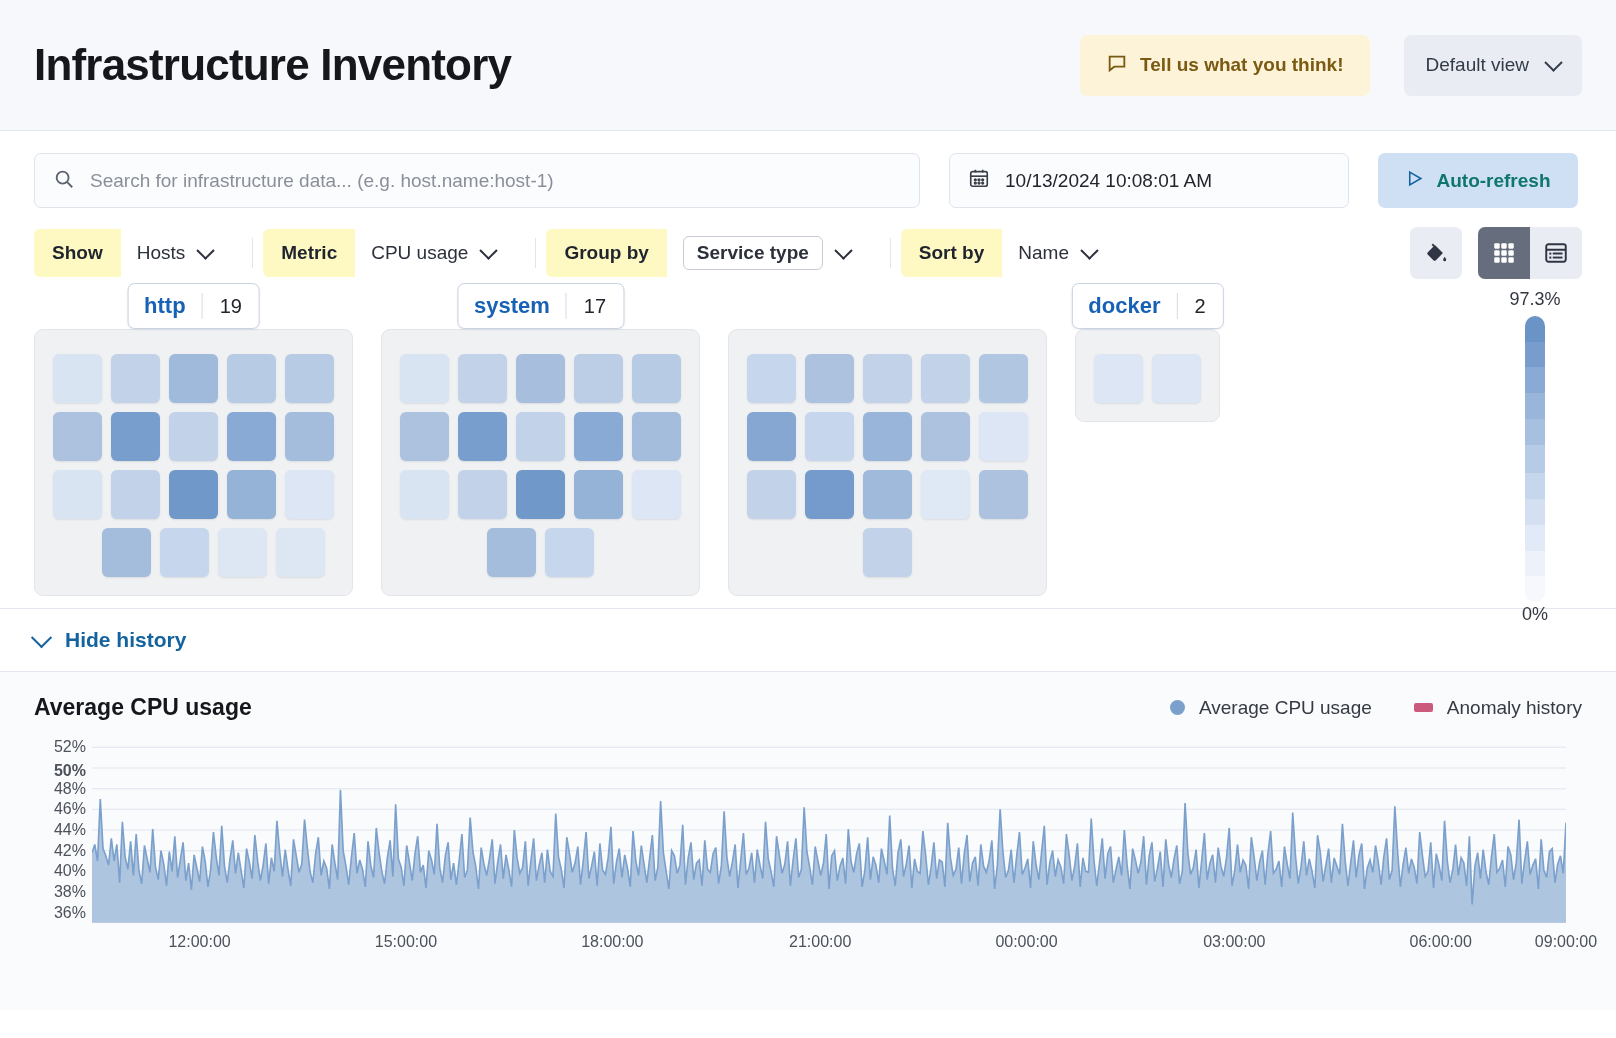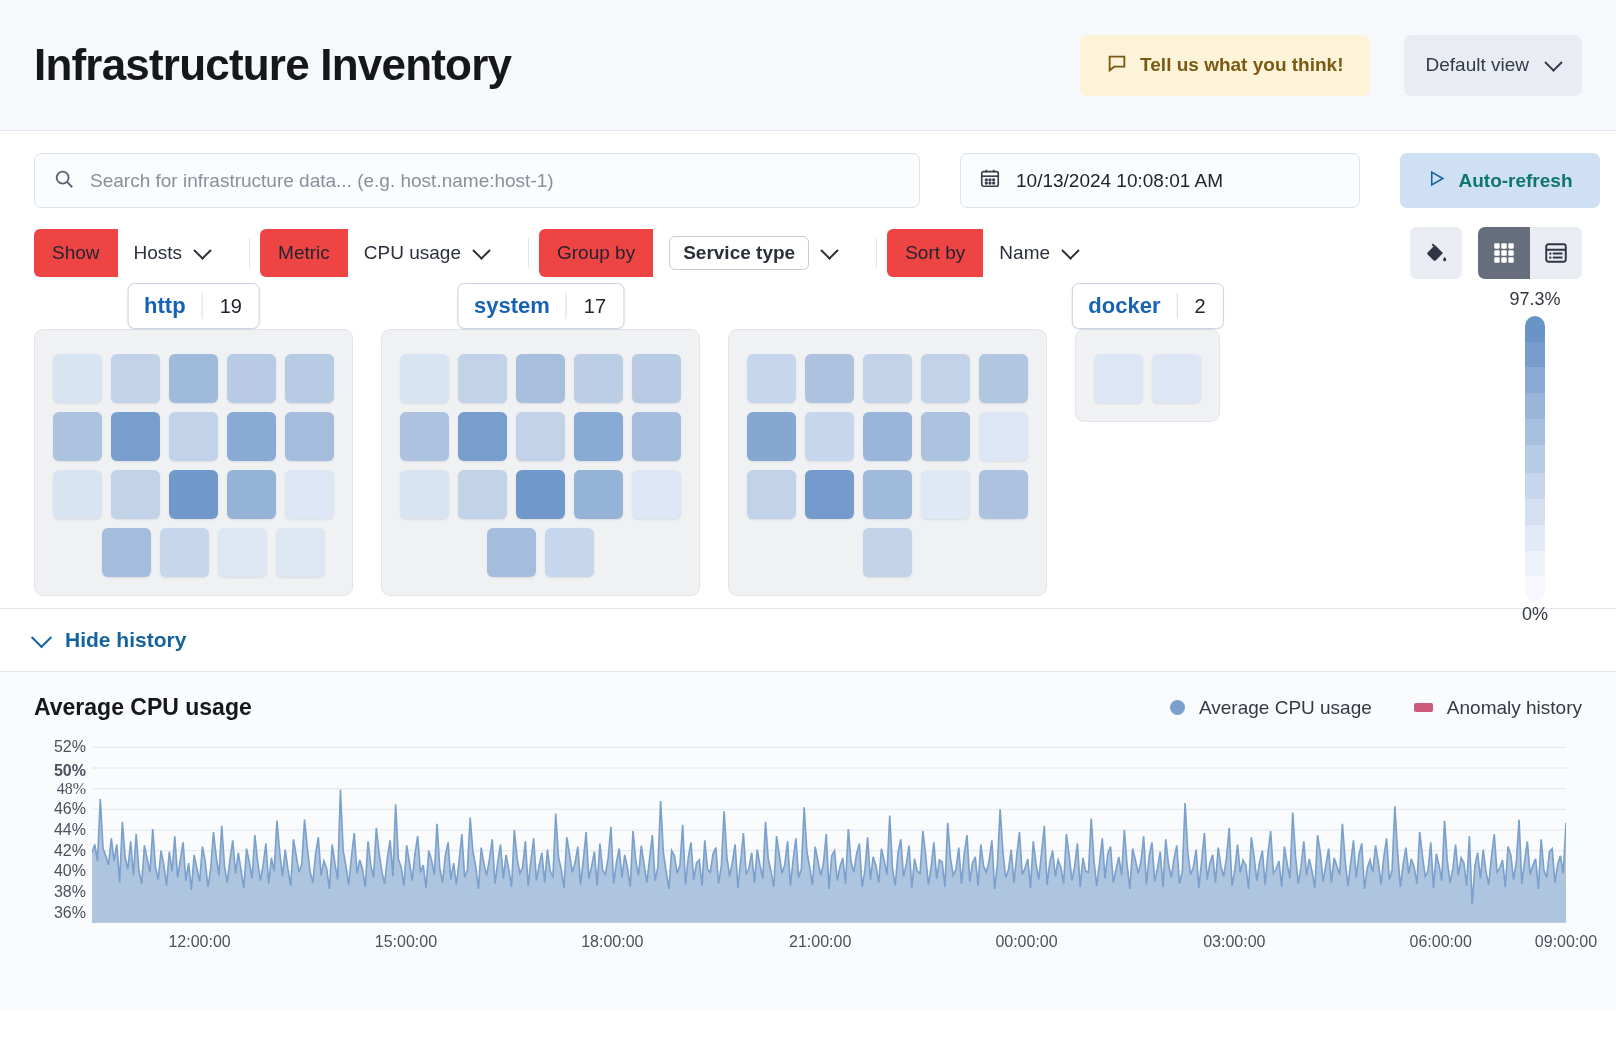--- a/index.html
+++ b/index.html
@@ -40,21 +40,21 @@
     display: flex; align-items: center; gap: 18px;
     font-size: 19px; font-weight: 400; cursor: pointer;
     font-family: inherit;
   }
   .chev { display: inline-block; width: 13px; height: 13px;
     border-right: 2.2px solid currentColor; border-bottom: 2.2px solid currentColor;
     transform: rotate(45deg) translate(-2px,-2px); }
 
   
   .searchrow {
-    display: flex; align-items: center; gap: 40px;
+    display: flex; align-items: center; gap: 29px;
     padding: 22px 34px 0 34px;
   }
   .searchbox {
     flex: 0 0 886px; height: 55px;
     background: #fbfcfe; border: 1px solid #dfe3ec; border-radius: 7px;
     display: flex; align-items: center; gap: 15px; padding: 0 18px;
   }
   .search-ph { color: #8a8f99; font-size: 19px; }
   .datebox {
     flex: 0 0 400px; height: 55px;
@@ -69,22 +69,22 @@
     font-size: 19px; font-weight: 700; cursor: pointer; font-family: inherit;
   }
 
   
   .filters {
     display: flex; align-items: center;
     padding: 19px 34px 0 34px;
   }
   .fgroup { display: flex; align-items: center; margin-right: 14px; }
   .flabel {
-    background: #ef4444; color: #1f242e;
-    font-size: 19px; font-weight: 400;
+    background: #fef9c3; color: #1f242e;
+    font-size: 19px; font-weight: 700;
     height: 48px; display: flex; align-items: center;
     padding: 0 18px; border-radius: 6px 0 0 6px;
   }
   .fvalue {
     height: 48px; display: flex; align-items: center; gap: 14px;
     padding: 0 16px; font-size: 19px; color: #2b303a; cursor: pointer;
   }
   .fvalue.boxed .pill {
     border: 1px solid #c6cbd6; border-radius: 6px;
     padding: 5px 13px; font-weight: 700; background: #fff;
@@ -449,21 +449,21 @@
         <div class="lg">
           <span class="bar"></span>
           <span>Anomaly history</span>
         </div>
       </div>
     </div>
     <div class="plotarea">
       <div class="yaxis" id="yaxis-host">
           <div class="ytick" style="top: 10.3333px;">52%</div>
           <div class="ytick" style="top: 34px; font-weight: bold;">50%</div>
-          <div class="ytick" style="top: 51.6667px; font-family: Liberation Serif, serif;">48%</div>
+          <div class="ytick" style="top: 51.6667px;">48%</div>
           <div class="ytick" style="top: 72.3333px;">46%</div>
           <div class="ytick" style="top: 93px;">44%</div>
           <div class="ytick" style="top: 113.667px;">42%</div>
           <div class="ytick" style="top: 134.333px;">40%</div>
           <div class="ytick" style="top: 155px;">38%</div>
           <div class="ytick" style="top: 175.667px;">36%</div>
         </div>
       <div class="plot" id="plot-host"><svg width="100%" height="186" viewBox="0 0 1440 186" preserveAspectRatio="none">
             <line x1="0" y1="10.3" x2="1440" y2="10.3" stroke="#dfe5ee" stroke-width="1"></line>
             <line x1="0" y1="31.0" x2="1440" y2="31.0" stroke="#dfe5ee" stroke-width="1"></line>

